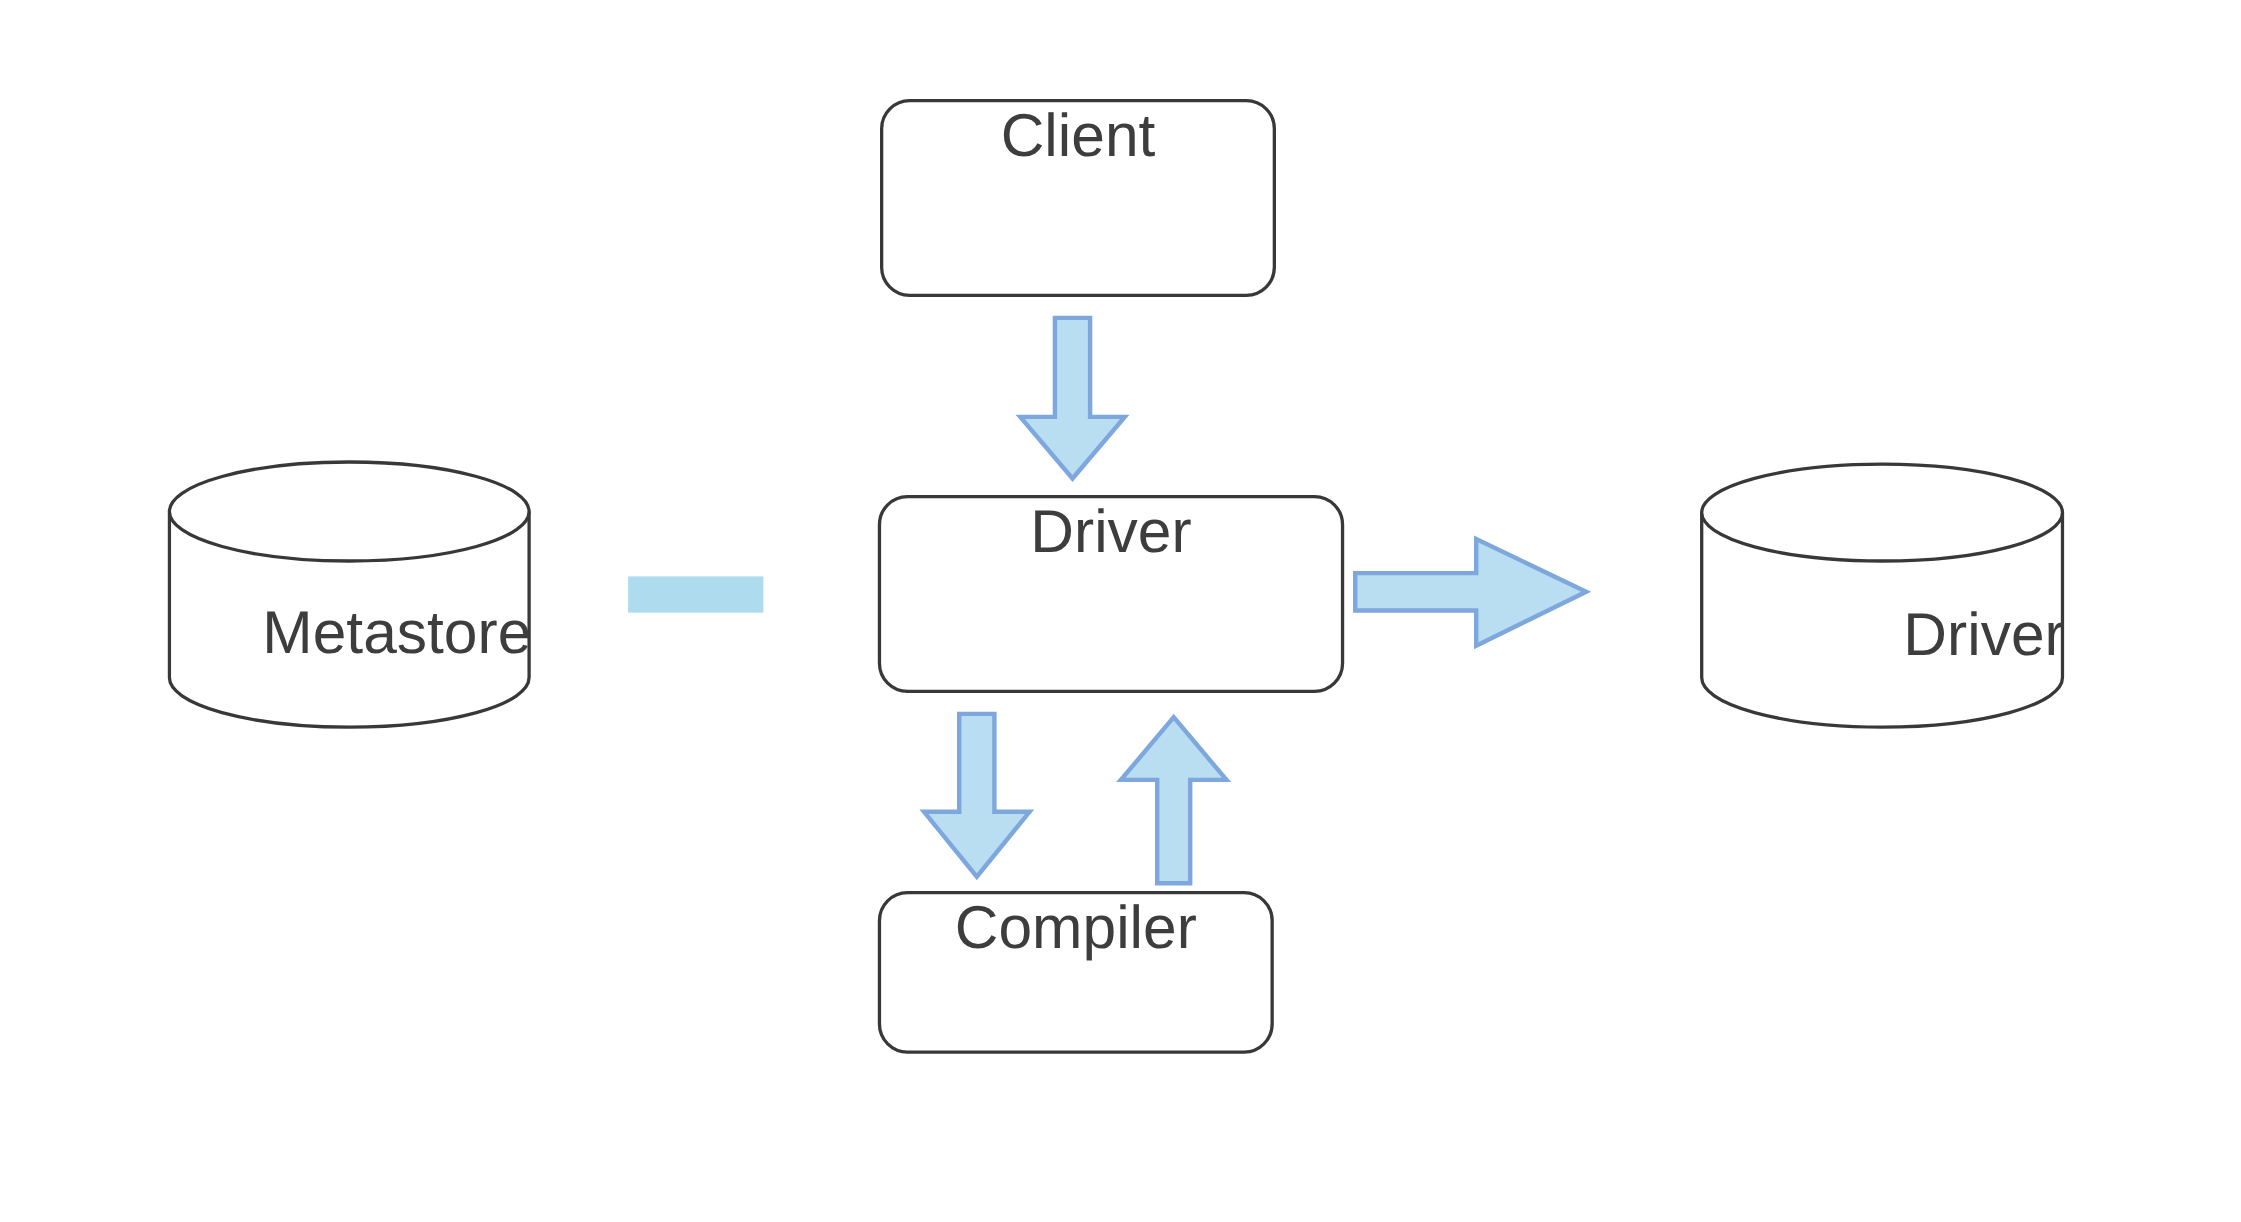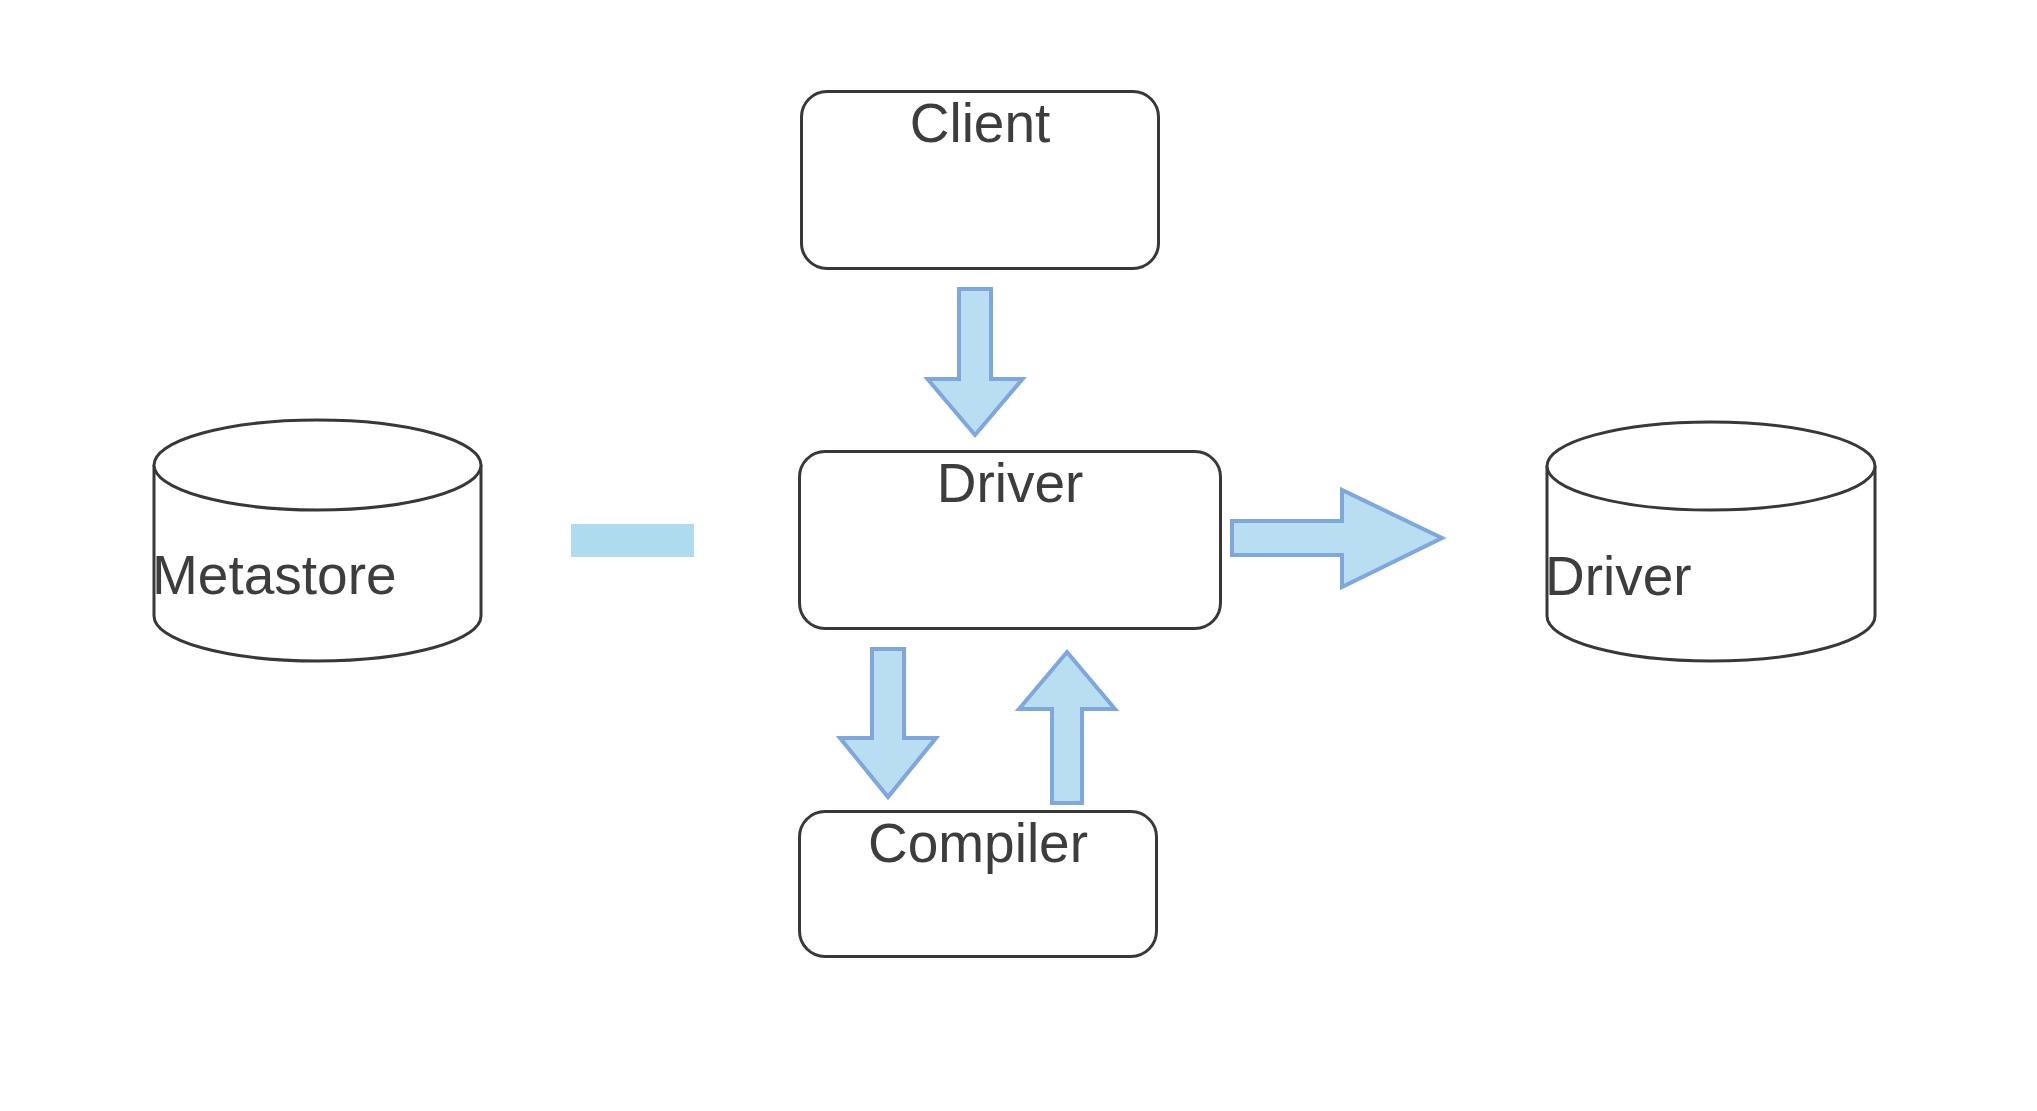--- a/index.html
+++ b/index.html
@@ -39,21 +39,21 @@
     white-space: nowrap;
   }
   #node-client   { left: 800px; top: 90px;  width: 360px; height: 180px; }
   #node-driver   { left: 798px; top: 450px; width: 424px; height: 180px; }
   #node-compiler { left: 798px; top: 810px; width: 360px; height: 148px; }
 
   .cylinder {
     position: absolute;
     display: flex;
     align-items: center;
-    justify-content: flex-start;
+    justify-content: flex-end;
     padding-top: 70px;
   }
   #node-metastore { left: 152px; top: 418px; width: 331px; height: 245px; }
   #node-hadoop    { left: 1545px; top: 420px; width: 332px; height: 243px; }
   .cylinder svg { position: absolute; inset: 0; width: 100%; height: 100%; }
   .cylinder .node-label { position: relative; z-index: 2; }
   .cyl-shape { fill: var(--node-fill); stroke: var(--node-border); stroke-width: 3; }
 
   #connector-layer {
     position: absolute;

